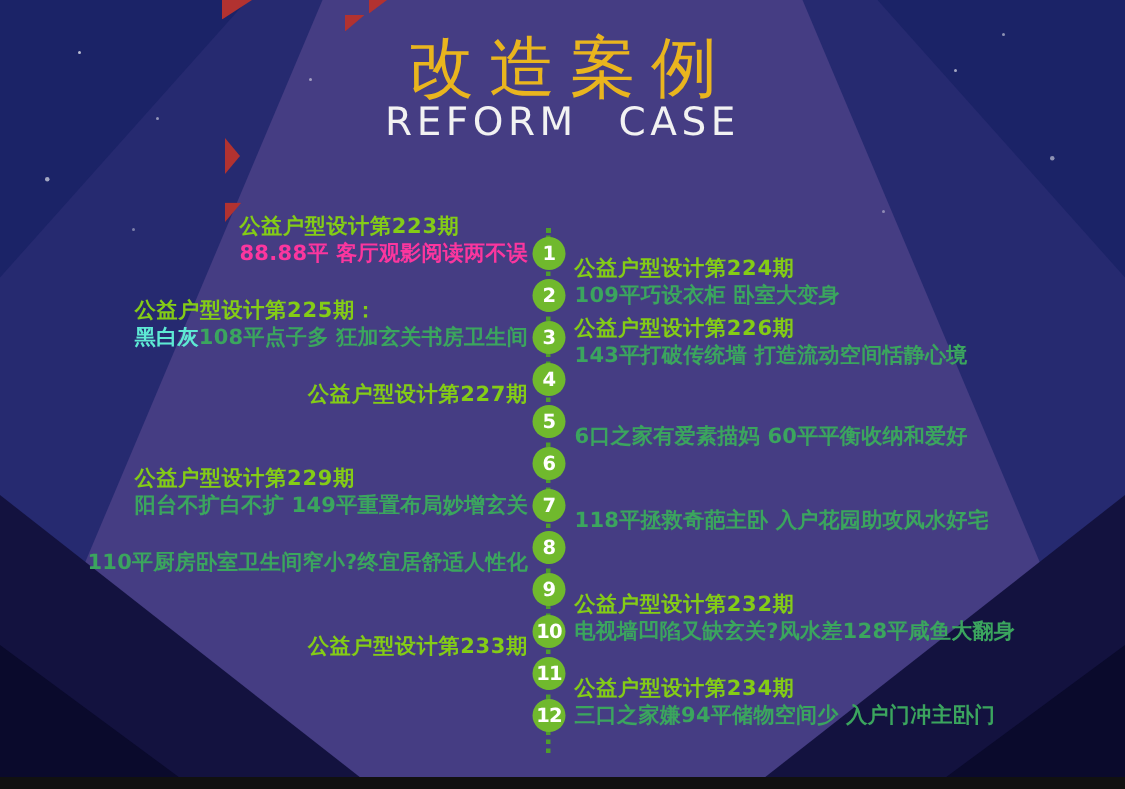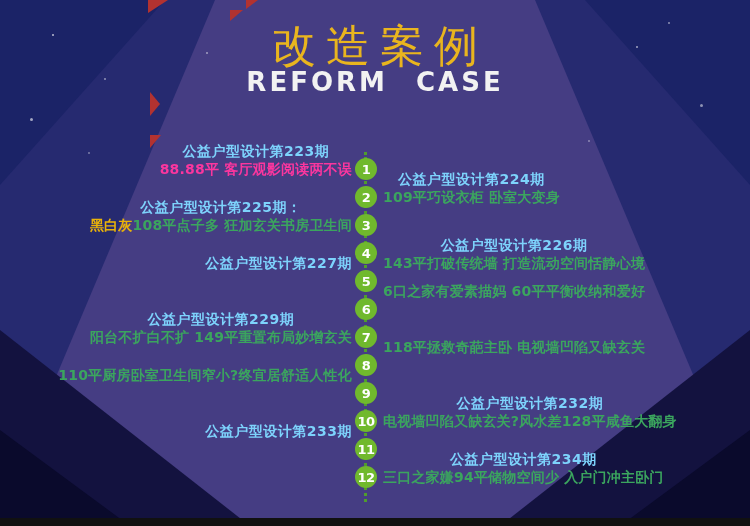--- a/index.html
+++ b/index.html
@@ -21,42 +21,42 @@
   .conf { position:absolute; background:#b23230; }
 
   .title {
     position:absolute; top:22px; left:0; right:0; text-align:center;
     font-size:44px; line-height:48px; letter-spacing:10px; text-indent:10px;
     color:#e9b51e; font-weight:400;
   }
   .subtitle {
     position:absolute; top:70px; left:0; right:0; text-align:center;
     font-size:26px; line-height:24px; letter-spacing:3px; word-spacing:16px;
-    color:#f2f2f2; font-weight:700;
+    color:#f2f2f2; font-weight:400;
   }
 
   .tl-line {
     position:absolute; left:364px; top:152px; height:350px; width:0;
     border-left:3px dotted #4f9d2c; z-index:2;
   }
   .marker {
     position:absolute; left:355px; width:22px; height:22px; border-radius:50%;
     background:#70b92d; color:#fff; font-size:13px; font-weight:bold;
     display:flex; align-items:center; justify-content:center; z-index:3;
     letter-spacing:-0.5px;
   }
 
   .entry { position:absolute; z-index:3; line-height:18px; white-space:nowrap; cursor:pointer; }
-  .entry .etitle { font-size:14px; font-weight:bold; color:#7dd3fc; text-align:center; letter-spacing:0.5px; }
+  .entry .etitle { font-size:14px; font-weight:bold; color:#84cc16; text-align:left; letter-spacing:0.5px; }
   .entry .esub   { font-size:14px; font-weight:bold; letter-spacing:0.2px; }
   .entry.left  { right:398px; }
   .entry.right { left:383px; }
   .green { color:#3ba55e; }
   .pink  { color:#fb369e; }
-  .dred  { color:#eab308; }
+  .dred  { color:#5eead4; }
 </style>
 </head>
 <body>
 
 <div class="page">
 
   <div class="layer corner-tl"></div>
   <div class="layer corner-tr"></div>
   <div class="layer beam"></div>
   <div class="layer corner-bl"></div>
@@ -105,40 +105,40 @@
   <div class="entry right" style="top:170px">
     <div class="etitle">公益户型设计第224期</div>
     <div class="esub green">109平巧设衣柜 卧室大变身</div>
   </div>
 
   <div class="entry left" style="top:198px">
     <div class="etitle">公益户型设计第225期：</div>
     <div class="esub"><span class="dred">黑白灰</span><span class="green">108平点子多 狂加玄关书房卫生间</span></div>
   </div>
 
-  <div class="entry right" style="top:236px">
+  <div class="entry right" style="top:210px">
     <div class="etitle">公益户型设计第226期</div>
     <div class="esub green">143平打破传统墙 打造流动空间恬静心境</div>
   </div>
 
   <div class="entry left" style="top:254px">
     <div class="etitle">公益户型设计第227期</div>
   </div>
 
   <div class="entry right" style="top:282px">
     <div class="esub green">6口之家有爱素描妈 60平平衡收纳和爱好</div>
   </div>
 
   <div class="entry left" style="top:310px">
     <div class="etitle">公益户型设计第229期</div>
     <div class="esub green">阳台不扩白不扩 149平重置布局妙增玄关</div>
   </div>
 
   <div class="entry right" style="top:338px">
-    <div class="esub green">118平拯救奇葩主卧 电视墙凹陷又缺玄关</div>
+    <div class="esub green">118平拯救奇葩主卧 入户花园助攻风水好宅</div>
   </div>
 
   <div class="entry left" style="top:366px">
     <div class="esub green">110平厨房卧室卫生间窄小?终宜居舒适人性化</div>
   </div>
 
   <div class="entry right" style="top:394px">
     <div class="etitle">公益户型设计第232期</div>
     <div class="esub green">电视墙凹陷又缺玄关?风水差128平咸鱼大翻身</div>
   </div>

